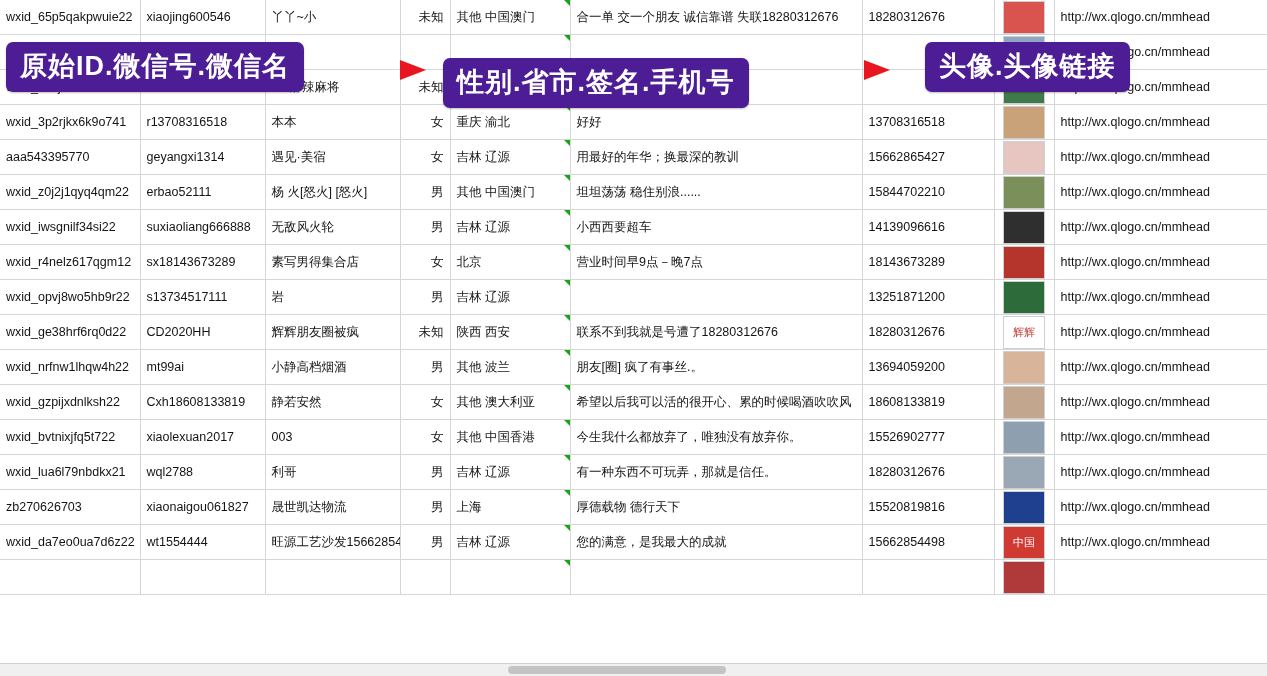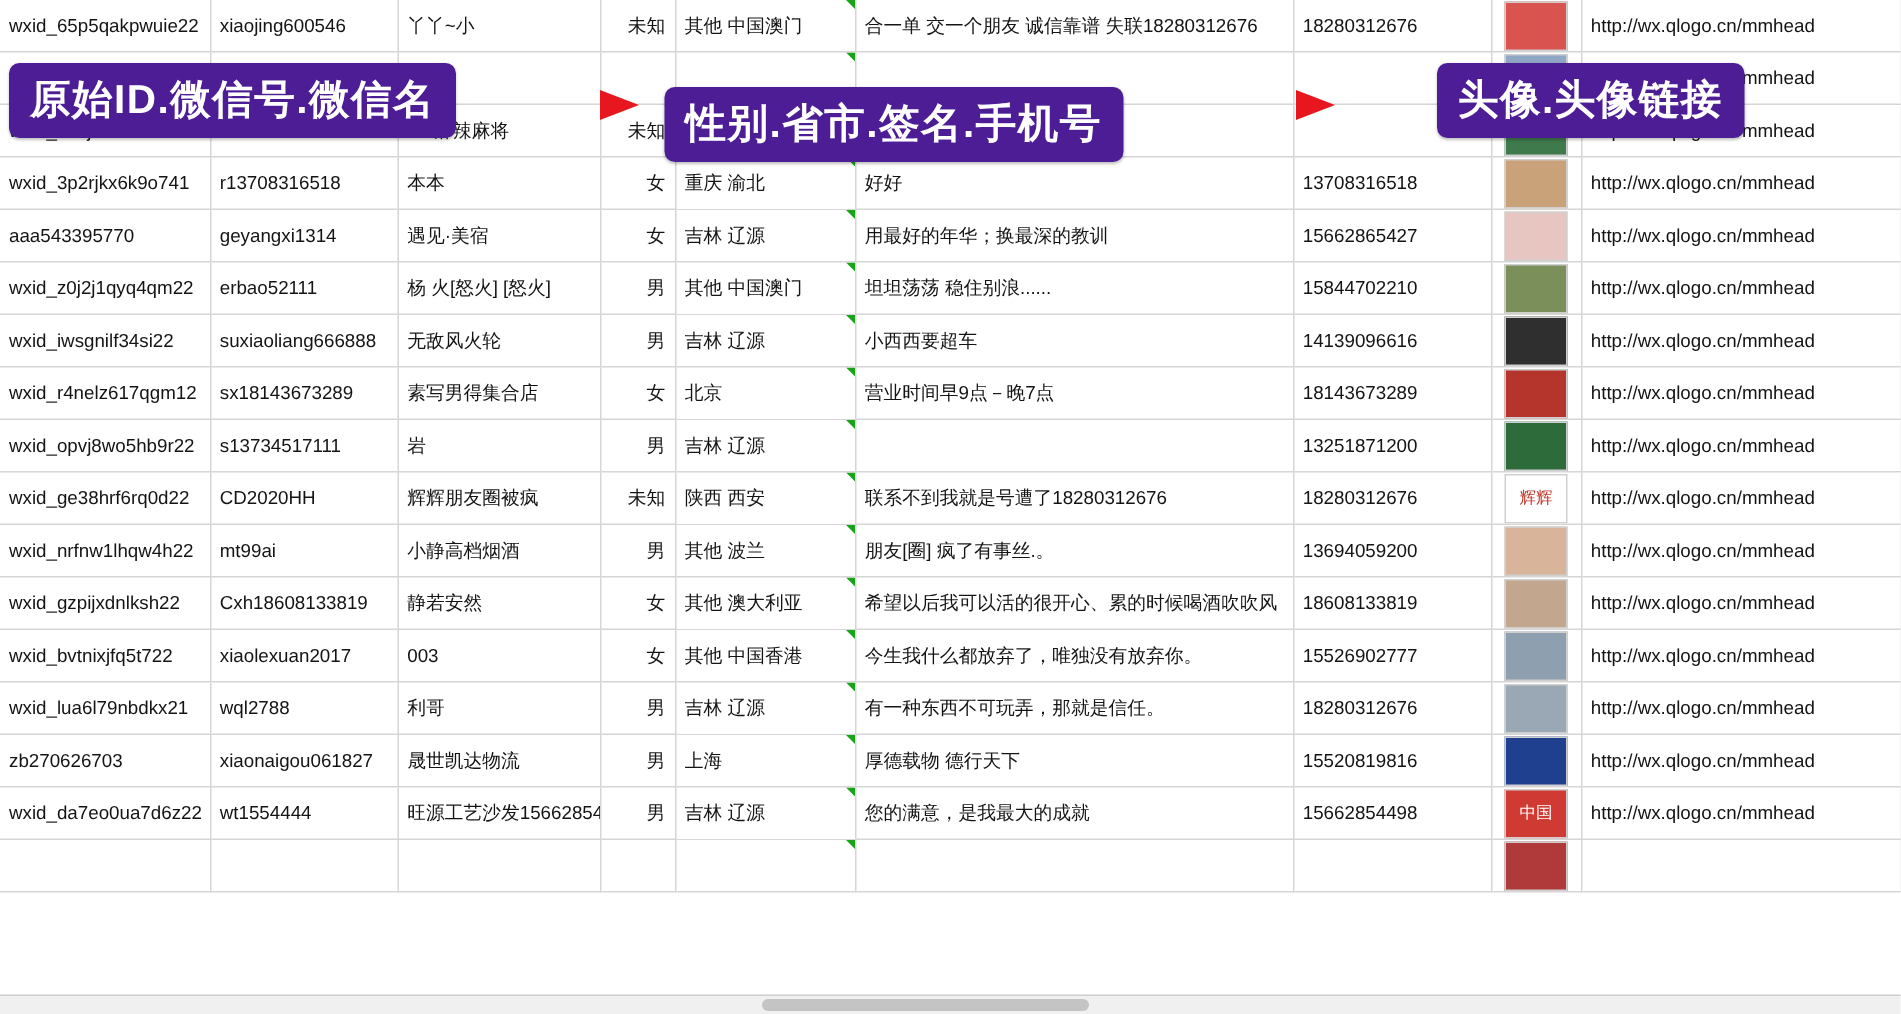--- a/index.html
+++ b/index.html
@@ -115,21 +115,21 @@
     letter-spacing: 1px;
     border-radius: 7px;
     padding: 6px 14px 8px 14px;
     white-space: nowrap;
     box-shadow: 0 1px 2px rgba(0,0,0,0.25);
     font-family: "Liberation Sans", sans-serif;
     z-index: 10;
   }
   #banner-1 { left: 6px;   top: 42px; }
   #banner-2 { left: 443px; top: 58px; text-align: right; }
-  #banner-3 { left: 925px; top: 42px; margin-left: 33px; }
+  #banner-3 { left: 925px; top: 42px; }
 
   .banner-tail {
     position: absolute;
     width: 0;
     height: 0;
     z-index: 9;
   }
   #tail-1 {
     left: 400px; top: 60px;
     border-left: 26px solid #e8171f;

